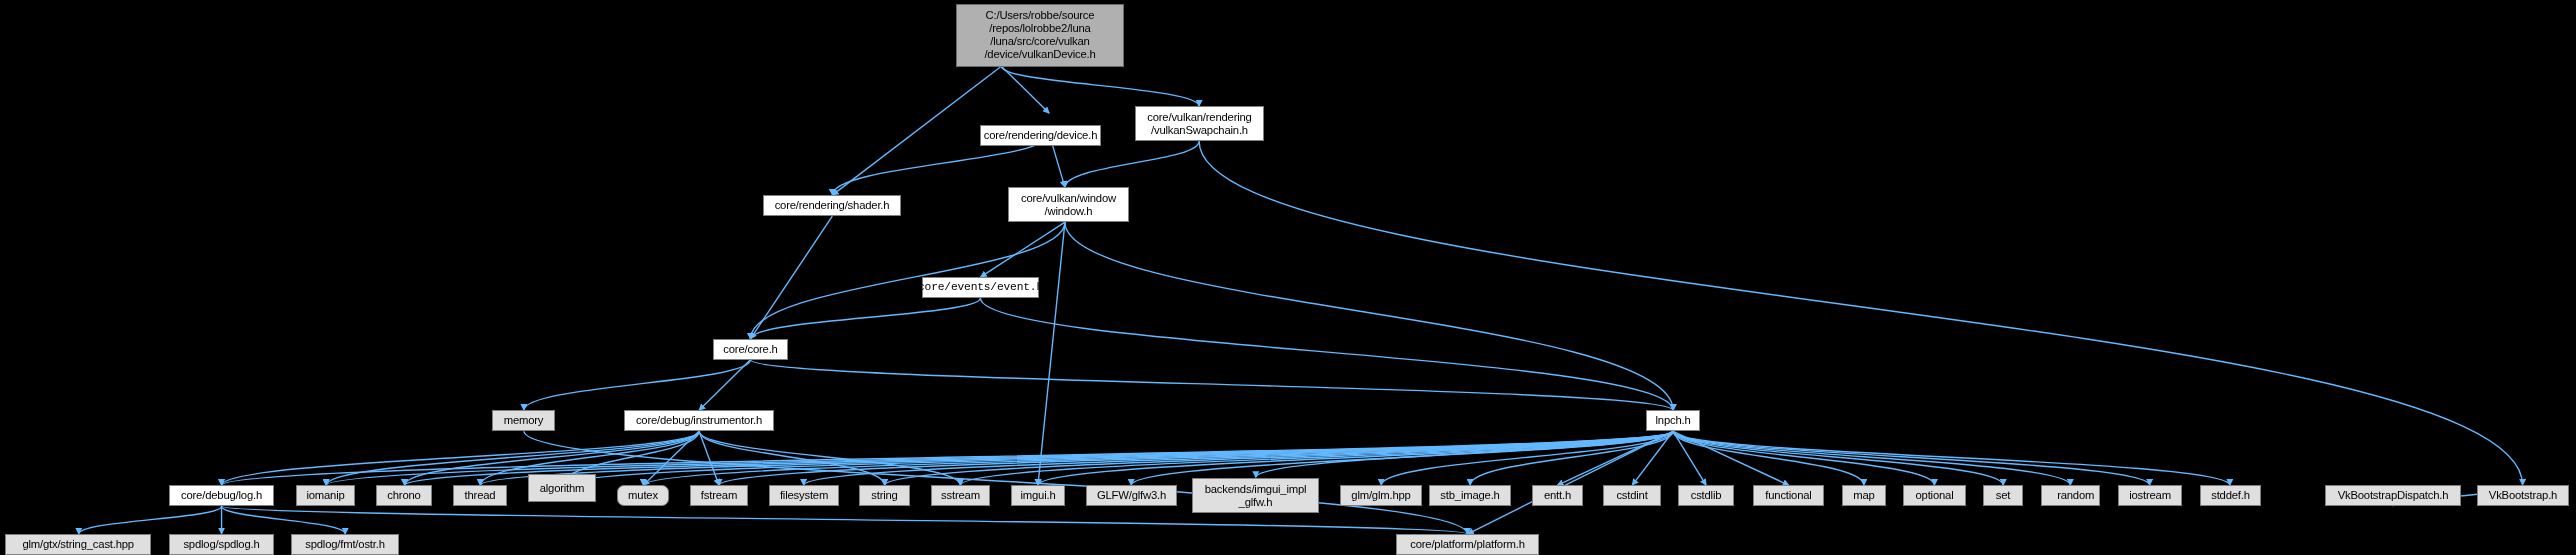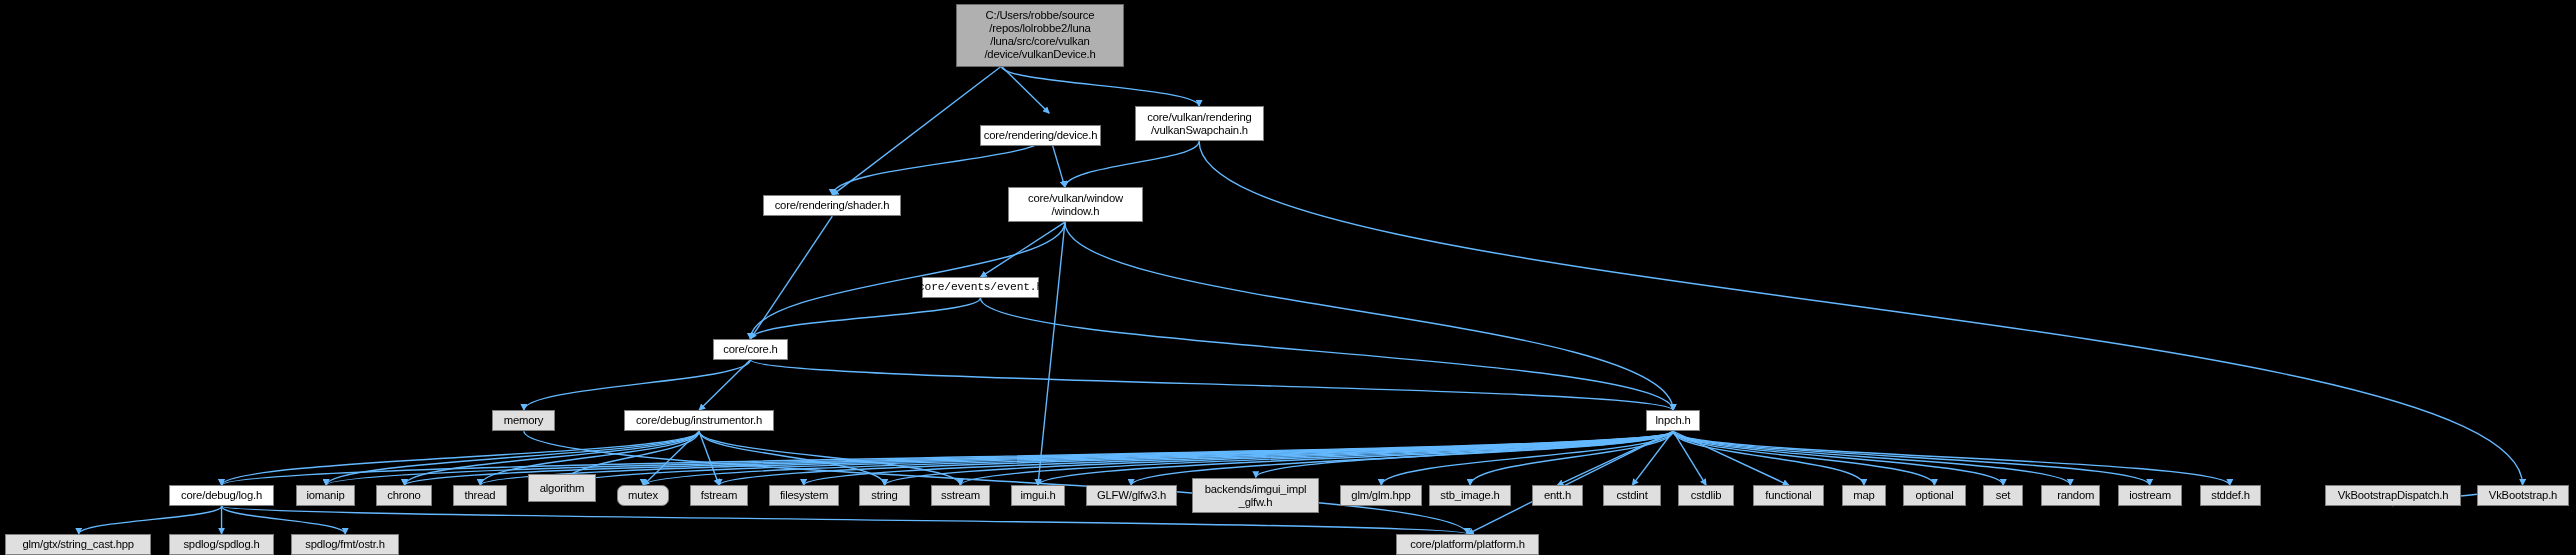--- a/index.html
+++ b/index.html
@@ -121,21 +121,21 @@
   </svg>
   <div id="node-layer">
       <div class="node root" style="left: 956px; top: 3.5px; width: 168px; height: 63px;">C:/Users/robbe/source
 /repos/lolrobbe2/luna
 /luna/src/core/vulkan
 /device/vulkanDevice.h</div>
       <div class="node mid" style="left: 980px; top: 113px; width: 121px; height: 21px; margin-top: 12px;">core/rendering/device.h</div>
       <div class="node mid" style="left: 1135px; top: 106px; width: 129px; height: 35px;">core/vulkan/rendering
 /vulkanSwapchain.h</div>
       <div class="node mid" style="left: 763px; top: 195px; width: 138px; height: 21px;">core/rendering/shader.h</div>
-      <div class="node mid" style="left: 1008px; top: 187px; width: 135px; height: 35px;">core/vulkan/window
+      <div class="node mid" style="left: 1008px; top: 187px; width: 121px; height: 35px;">core/vulkan/window
 /window.h</div>
       <div class="node mid" style="left: 922px; top: 277px; width: 117px; height: 21px; font-family: Liberation Mono, monospace;">core/events/event.h</div>
       <div class="node mid" style="left: 713px; top: 339px; width: 75px; height: 21px;">core/core.h</div>
       <div class="node" style="left: 492px; top: 410px; width: 63px; height: 21px;">memory</div>
       <div class="node mid" style="left: 624px; top: 410px; width: 150px; height: 21px;">core/debug/instrumentor.h</div>
       <div class="node mid" style="left: 1646px; top: 410px; width: 54px; height: 21px;">lnpch.h</div>
       <div class="node mid" style="left: 169px; top: 485px; width: 105px; height: 21px;">core/debug/log.h</div>
       <div class="node" style="left: 296px; top: 485px; width: 59px; height: 21px;">iomanip</div>
       <div class="node" style="left: 376px; top: 485px; width: 56px; height: 21px;">chrono</div>
       <div class="node" style="left: 453px; top: 485px; width: 54px; height: 21px;">thread</div>

